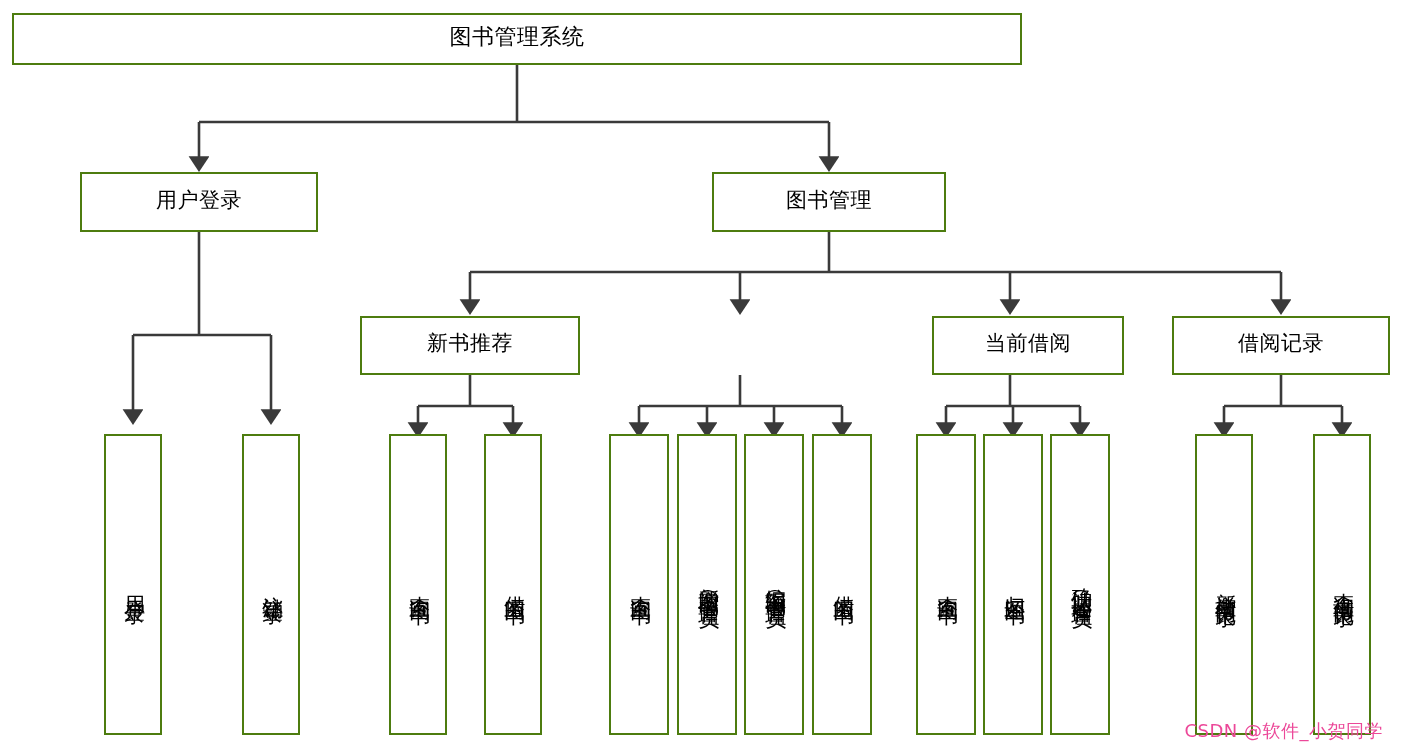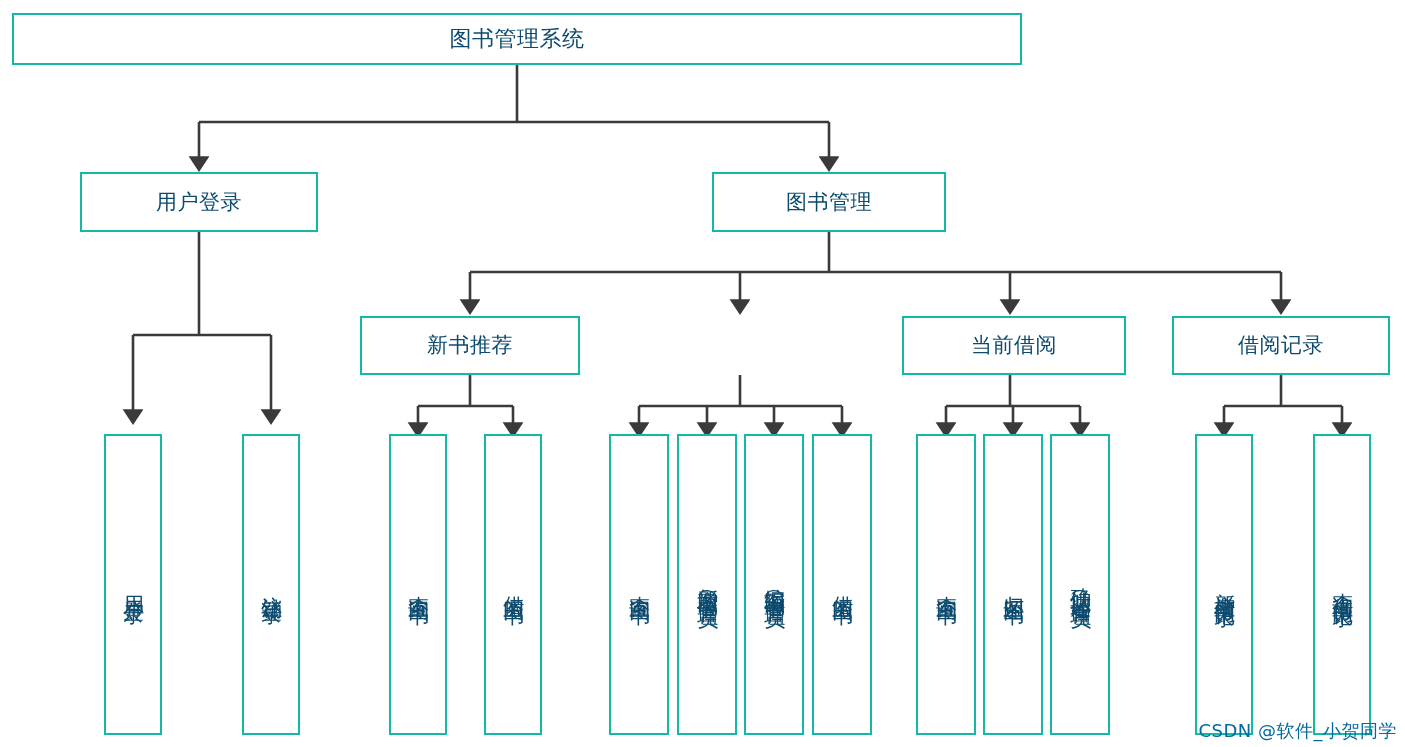--- a/index.html
+++ b/index.html
@@ -10,25 +10,26 @@
     overflow:hidden;
     position:relative;
   }
   #canvas{position:absolute;left:0;top:0;width:1405px;height:747px;}
   #svg-layer{position:absolute;left:0;top:0;width:1405px;height:747px;}
 
   .node{
     position:absolute;
     box-sizing:border-box;
     background:#ffffff;
-    border:2px solid #14b8a6;
+    border:2px solid #4d7c0f;
     display:flex;
     align-items:center;
     justify-content:center;
-    color:#0c4a6e;
+    color:#000000;
+    font-family:Liberation Mono, monospace;
   }
   .node .lbl{
     display:block;
     line-height:1.18;
     letter-spacing:0.5px;
     white-space:nowrap;
   }
 
   
   .node.h .lbl{ font-size:21px; }
@@ -45,24 +46,24 @@
     text-orientation:upright;
     font-size:21px;
     line-height:1.02;
     letter-spacing:3px;
     white-space:nowrap;
     max-height:280px;
   }
 
   #watermark{
     position:absolute;
-    right:8px;
+    right:22px;
     bottom:4px;
     font-size:18px;
-    color:#0369a1;
+    color:#ec4899;
     letter-spacing:0.5px;
     white-space:nowrap;
     pointer-events:none;
   }
 </style>
 </head>
 <body>
 
 <div id="canvas">
 
@@ -123,21 +124,21 @@
   <div class="node h" style="left:80px;top:172px;width:238px;height:60px;">
     <span class="lbl">用户登录</span>
   </div>
   <div class="node h" style="left:360px;top:316px;width:220px;height:59px;">
     <span class="lbl">新书推荐</span>
   </div>
 
   <div class="node h" style="left:712px;top:172px;width:234px;height:60px;">
     <span class="lbl">图书管理</span>
   </div>
-  <div class="node h" style="left:902px;top:316px;width:224px;height:59px;">
+  <div class="node h" style="left:932px;top:316px;width:192px;height:59px;">
     <span class="lbl">当前借阅</span>
   </div>
   <div class="node h" style="left:1172px;top:316px;width:218px;height:59px;align-items:center;">
     <span class="lbl">借阅记录</span>
   </div>
 
   <div class="node v" style="left:104px;top:434px;width:58px;height:301px;">
     <span class="lbl">用户登录</span>
   </div>
   <div class="node v" style="left:242px;top:434px;width:58px;height:301px;">

